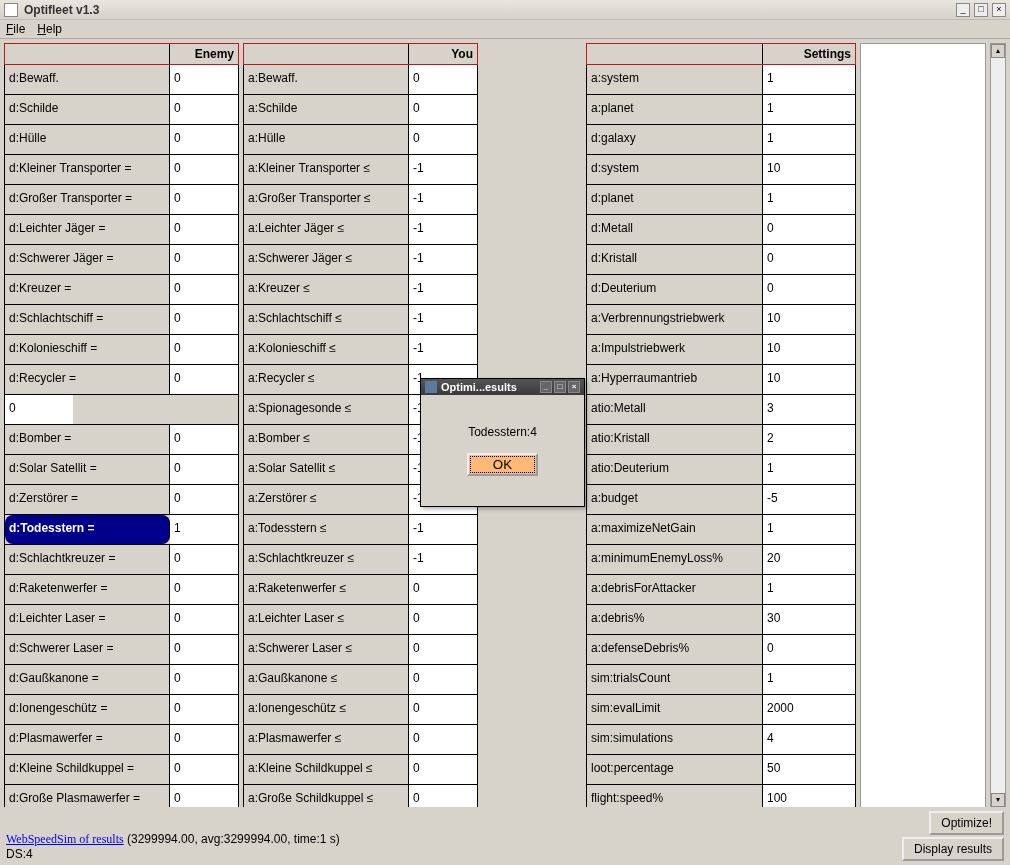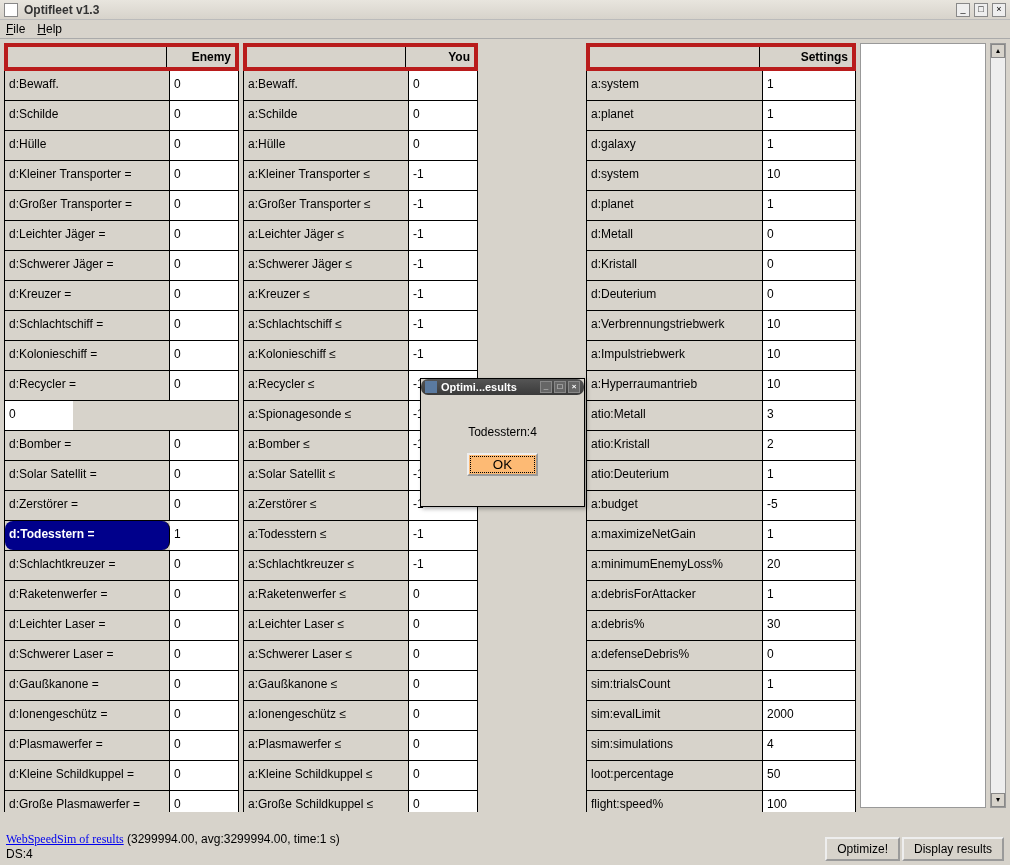--- a/index.html
+++ b/index.html
@@ -66,21 +66,21 @@
   .panel {
     display: flex;
     flex-direction: column;
   }
   .col-enemy { width: 235px; }
   .col-you { width: 235px; }
   .col-gap { width: 100px; }
   .col-settings { width: 270px; }
   .header-row {
     display: flex;
-    border: 4px solid #b91c1c;
+    border: 1px solid #b91c1c;
     background: #d7d3cb;
   }
   .header-label {
     flex: 1;
     padding: 3px 4px;
     border-right: 1px solid #000;
   }
   .header-val {
     width: 68px;
     padding: 3px 4px;
@@ -147,21 +147,21 @@
   }
   .footer-left { font-size: 12px; }
   .footer-link {
     color: #0000ee;
     text-decoration: underline;
     cursor: pointer;
     font-family: Liberation Serif, serif;
   }
   .footer-btns {
     display: flex;
-    flex-direction: row;
+    flex-direction: column;
     gap: 2px;
     align-items: flex-end;
   }
   .btn {
     background: #d7d3cb;
     border: 2px outset #eee;
     padding: 3px 10px;
     cursor: pointer;
     font-family: inherit;
     font-size: 12px;
@@ -177,21 +177,20 @@
     z-index: 100;
   }
   .dialog-title {
     background: linear-gradient(to bottom, #555, #3a3a3a);
     color: #fff;
     padding: 2px 4px;
     display: flex;
     align-items: center;
     font-size: 11px;
     font-weight: bold;
-    border-radius: 7px;
   }
   .dialog-title-icon {
     width: 12px; height: 12px;
     background: #5a7aa0;
     margin-right: 4px;
   }
   .dialog-title-text { flex: 1; white-space: nowrap; overflow: hidden; }
   .dialog-title-btn {
     width: 12px; height: 12px;
     background: #666;

